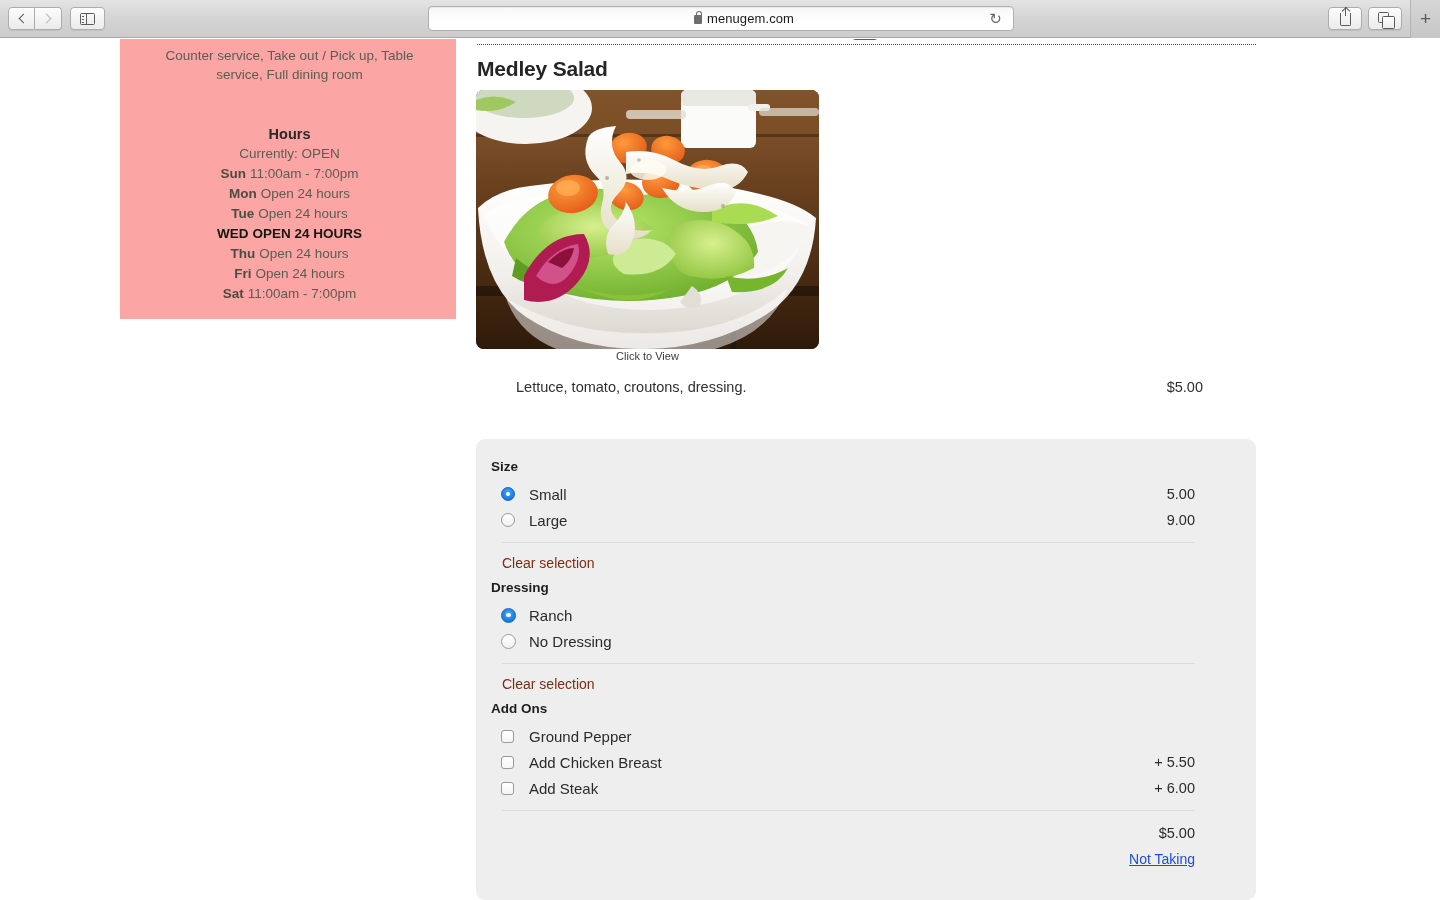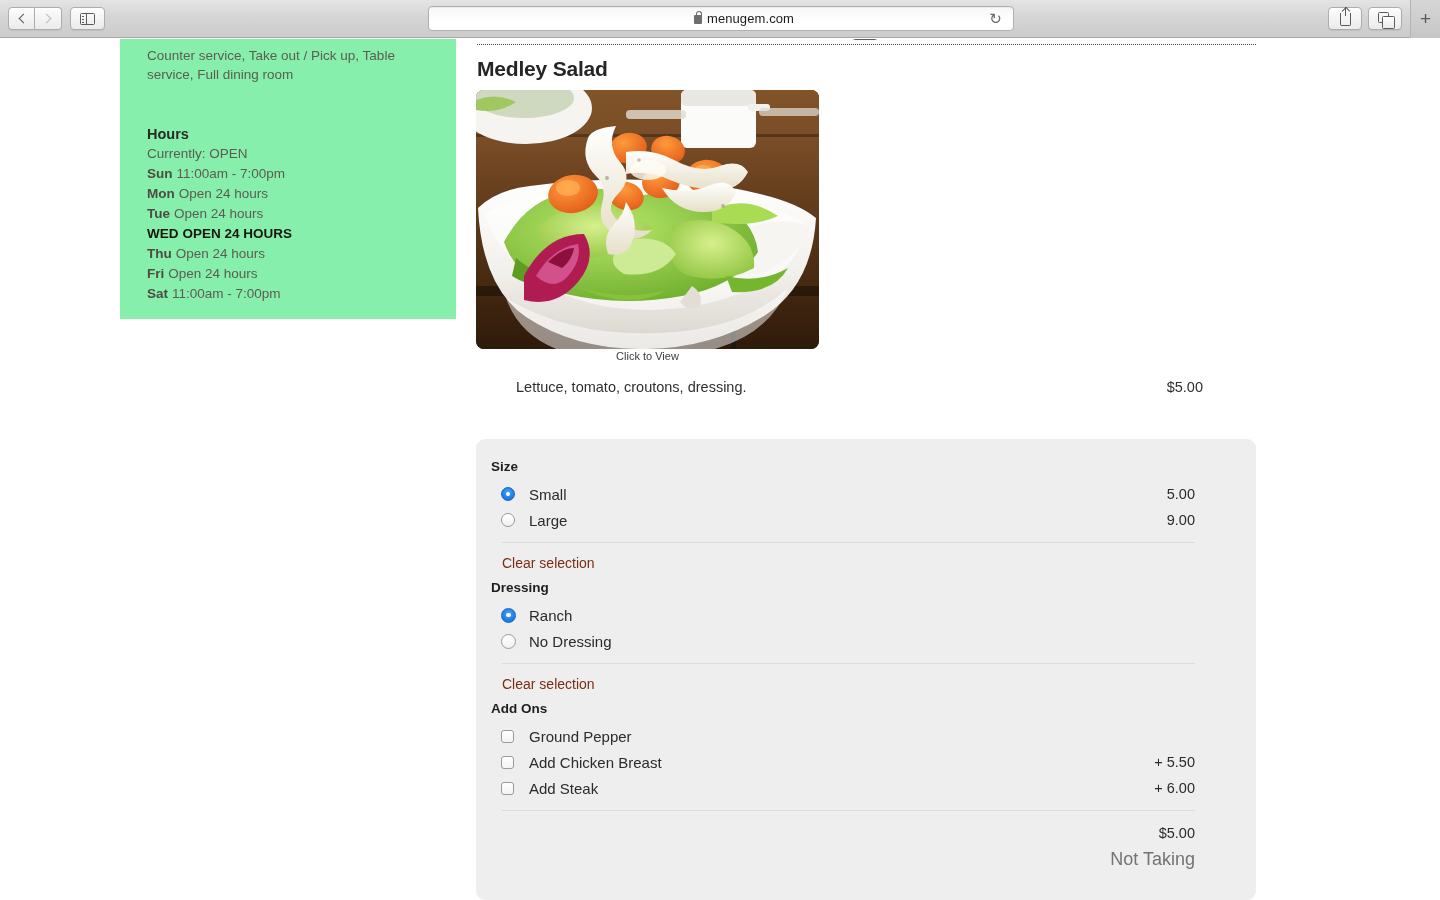--- a/index.html
+++ b/index.html
@@ -202,22 +202,23 @@
     width: 779px;
     border-top: 1px dotted #4a4a4a;
   }
 
   
   #restaurant-sidebar {
     position: absolute;
     left: 120px; top: 0;
     width: 336px;
     height: 280px;
-    background: #86efac;
+    background: #fca5a5;
     padding: 8px 24px 0 27px;
+    text-align: center;
   }
   #service-types {
     font-size: 13.5px;
     color: #5d5c52;
     line-height: 18.5px;
   }
   #hours-heading {
     font-size: 14.5px;
     font-weight: bold;
     color: #2a2a26;
@@ -375,23 +376,24 @@
     margin-top: 9px;
     padding-right: 37px;
     text-align: right;
   }
   #total-price {
     font-size: 14.5px;
     color: #2b2b2b;
     line-height: 26px;
   }
   #order-status {
-    font-size: 18px;
-    color: #737373;
+    font-size: 14px;
+    color: #1d4ed8;
     line-height: 26px;
+    text-decoration: underline;
   }
 </style>
 </head>
 <body>
 
 <div id="browser-chrome">
 
   <div id="nav-group">
     <div class="chrome-btn" id="back-button">
       <span class="chev"></span>

